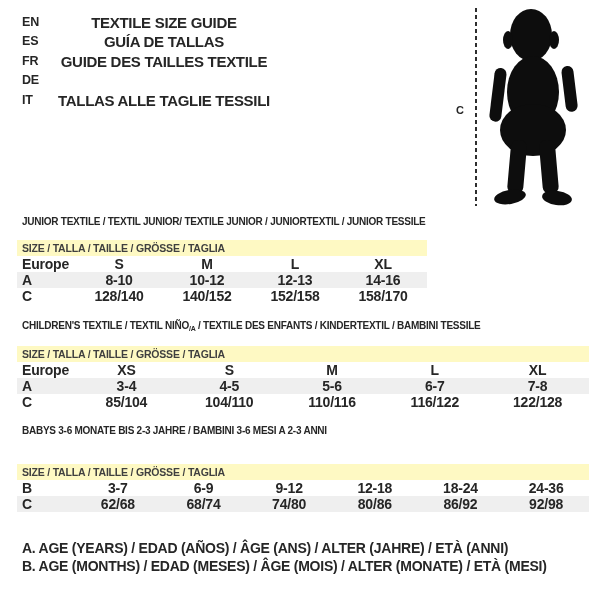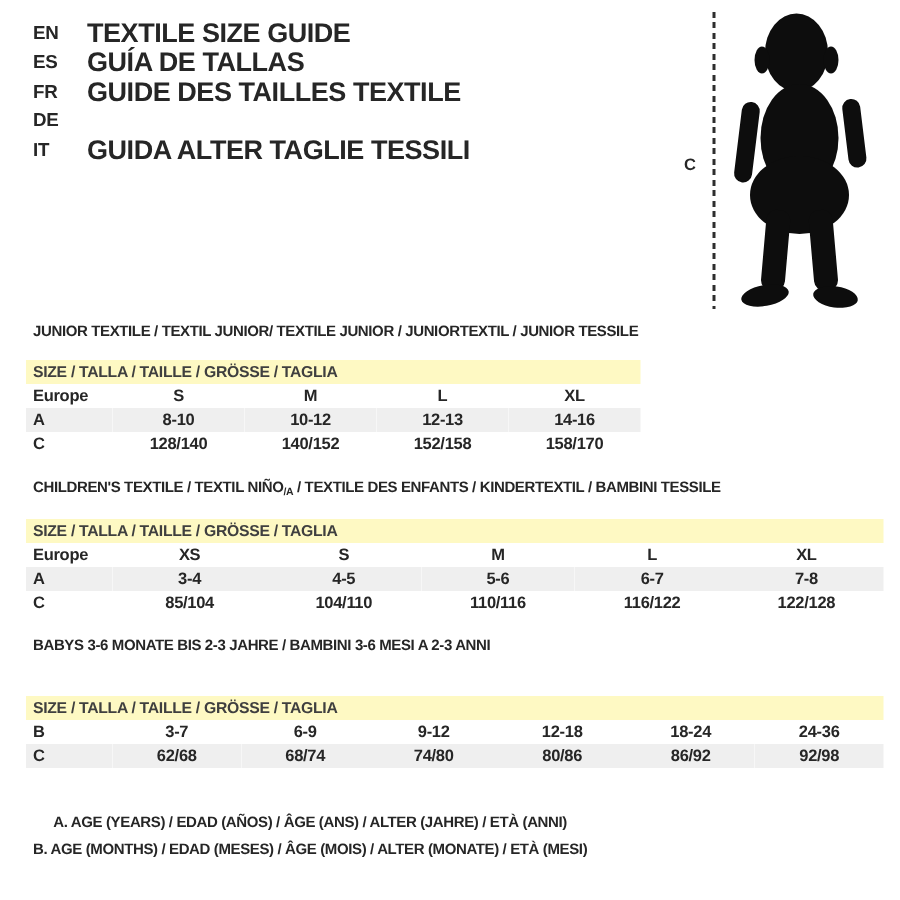--- a/index.html
+++ b/index.html
@@ -10,21 +10,21 @@
     font-weight: 700;
     color: #262626;
     overflow: hidden;
   }
   .page { position: relative; width: 600px; height: 595px; background: #ffffff; }
 
   
   .langs { position: absolute; left: 22px; top: 13px; }
   .lang-row { display: grid; grid-template-columns: 36px auto; line-height: 19.4px; }
   .lang-code { font-size: 12.5px; letter-spacing: -0.2px; }
-  .lang-title { font-size: 18px; letter-spacing: -0.3px; white-space: nowrap; }
+  .lang-title { font-size: 15px; letter-spacing: -0.3px; white-space: nowrap; text-align: center; }
 
   
   .measure-line {
     position: absolute; left: 475px; top: 8px; width: 2px; height: 198px;
     background: repeating-linear-gradient(to bottom, #2e2e2e 0 4px, transparent 4px 7px);
   }
   .measure-label { position: absolute; left: 456px; top: 104px; font-size: 11px; }
   .baby-svg { position: absolute; left: 481px; top: 4px; }
 
   
@@ -39,34 +39,34 @@
 
   
   table.size-table {
     position: absolute; border-collapse: collapse; table-layout: fixed;
     font-weight: 700;
   }
   #junior-table { left: 17px; top: 240px; width: 410px; }
   #children-table { left: 17px; top: 346px; width: 572px; }
   #babies-table { left: 17px; top: 464px; width: 572px; }
   table.size-table td {
-    height: 16px; padding: 0; font-size: 11px; letter-spacing: -0.2px;
+    height: 16px; padding: 0; font-size: 14px; letter-spacing: -0.2px;
     text-align: center; color: #262626; overflow: hidden; white-space: nowrap;
   }
   table.size-table col.c-label { width: 58px; }
   table.size-table tr.bar td {
     background: #fef9c3; color: #3f3f3f; text-align: left; padding-left: 5px;
     font-size: 10.5px;
   }
   table.size-table td.label { text-align: left; padding-left: 5px; }
   table.size-table tr.shaded td { background: #efefef; }
 
   
   .footnotes { position: absolute; left: 22px; top: 540px; line-height: 17.6px; }
-  .footnote { font-size: 10px; letter-spacing: -0.25px; white-space: nowrap; text-align: center; }
+  .footnote { font-size: 14px; letter-spacing: -0.25px; white-space: nowrap; }
 </style>
 </head>
 <body>
 
 <div class="page">
 
   <div class="langs">
     <div class="lang-row">
       <span class="lang-code">EN</span>
       <span class="lang-title">TEXTILE SIZE GUIDE</span>
@@ -77,21 +77,21 @@
     </div>
     <div class="lang-row">
       <span class="lang-code">FR</span>
       <span class="lang-title">GUIDE DES TAILLES TEXTILE</span>
     </div>
     <div class="lang-row">
       <span class="lang-code">DE</span>
     </div>
     <div class="lang-row">
       <span class="lang-code">IT</span>
-      <span class="lang-title">GUIDA ALTER TAGLIE TESSILI</span>
+      <span class="lang-title">TALLAS ALLE TAGLIE TESSILI</span>
     </div>
   </div>
 
   <div class="measure-line"></div>
   <div class="measure-label">C</div>
   <svg class="baby-svg" width="108" height="205" viewBox="0 0 108 205" aria-hidden="true">
     <g fill="#0d0d0d">
       <ellipse cx="50" cy="31" rx="21" ry="26"></ellipse>
       <ellipse cx="27" cy="36" rx="5" ry="9"></ellipse>
       <ellipse cx="73" cy="36" rx="5" ry="9"></ellipse>

